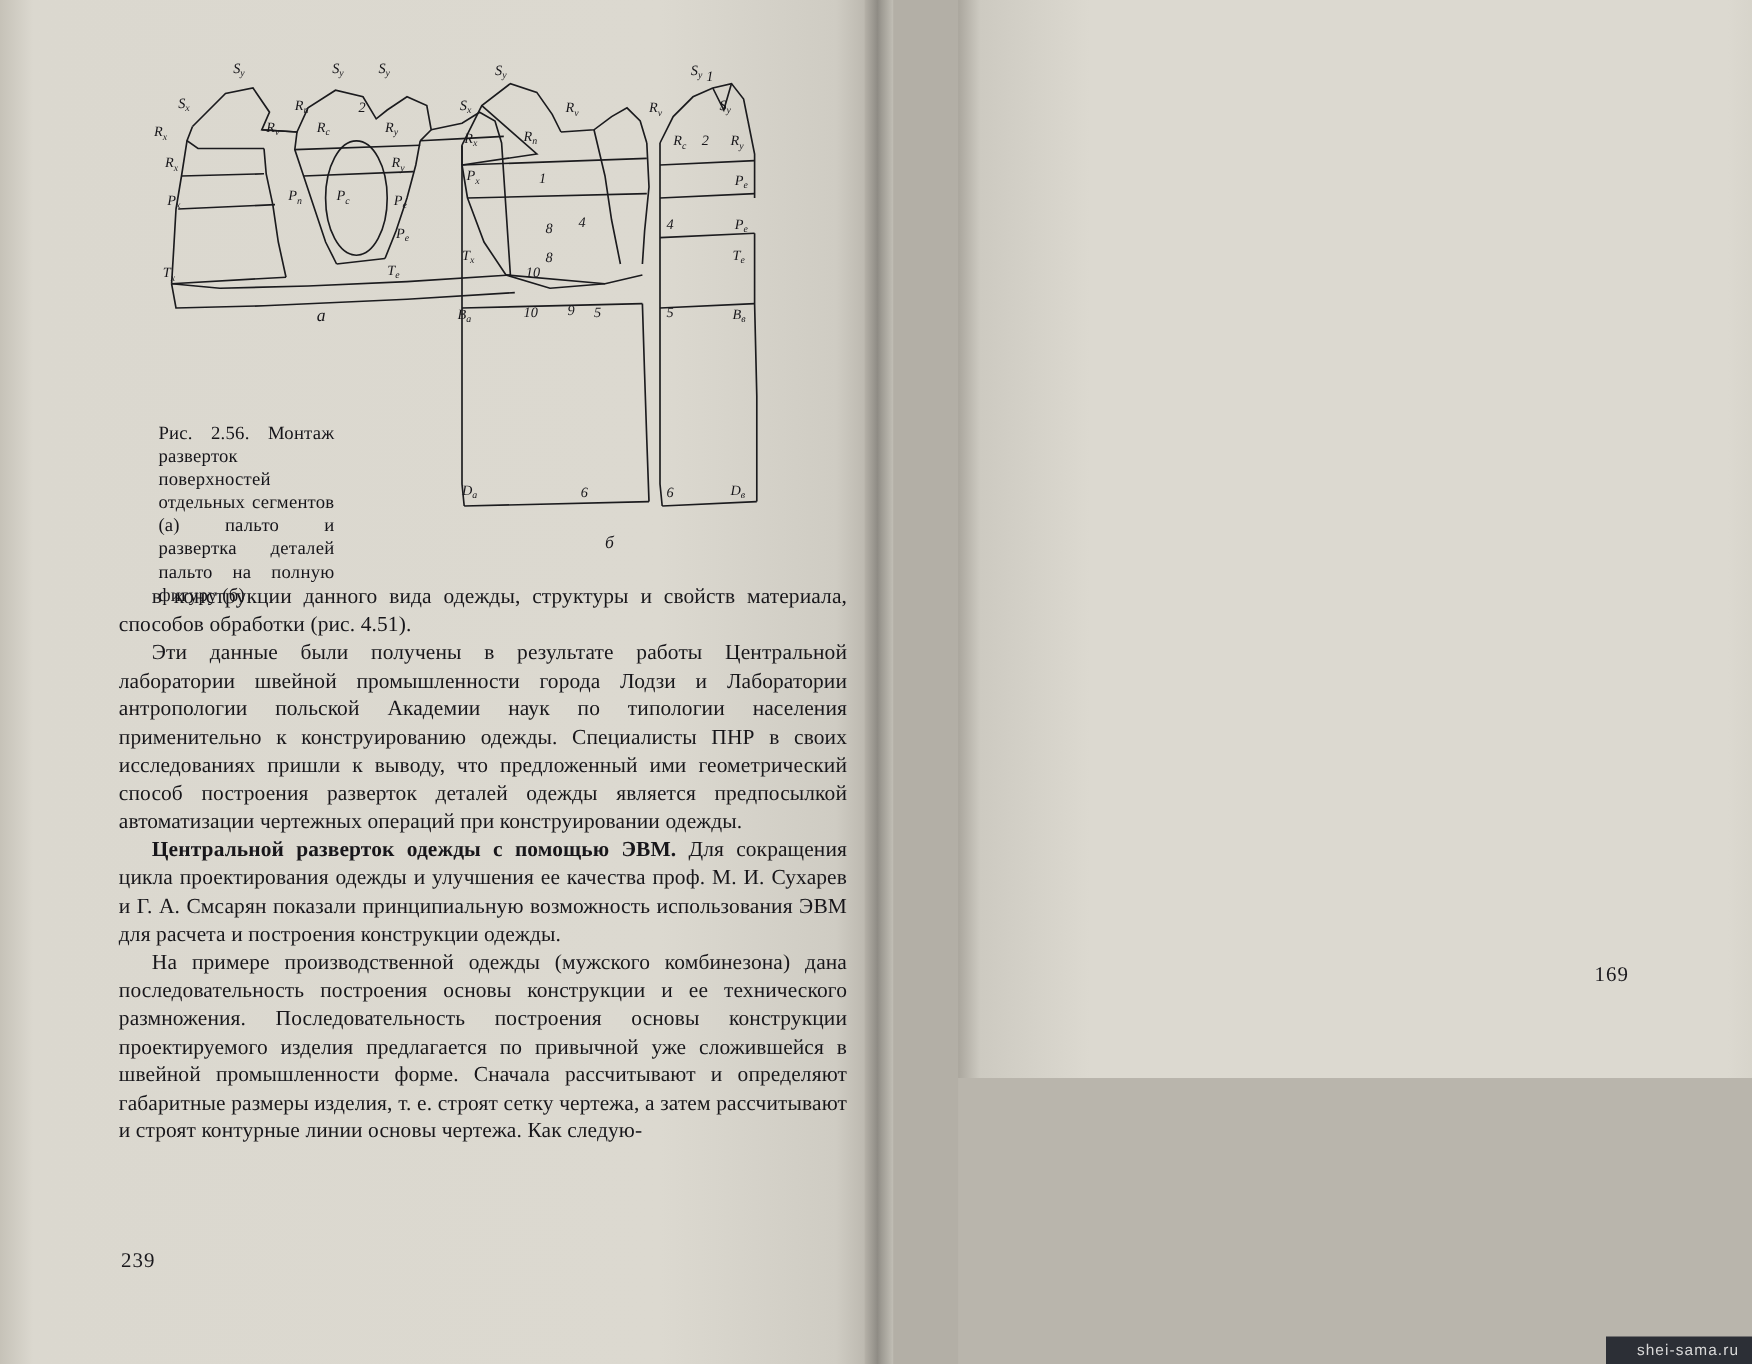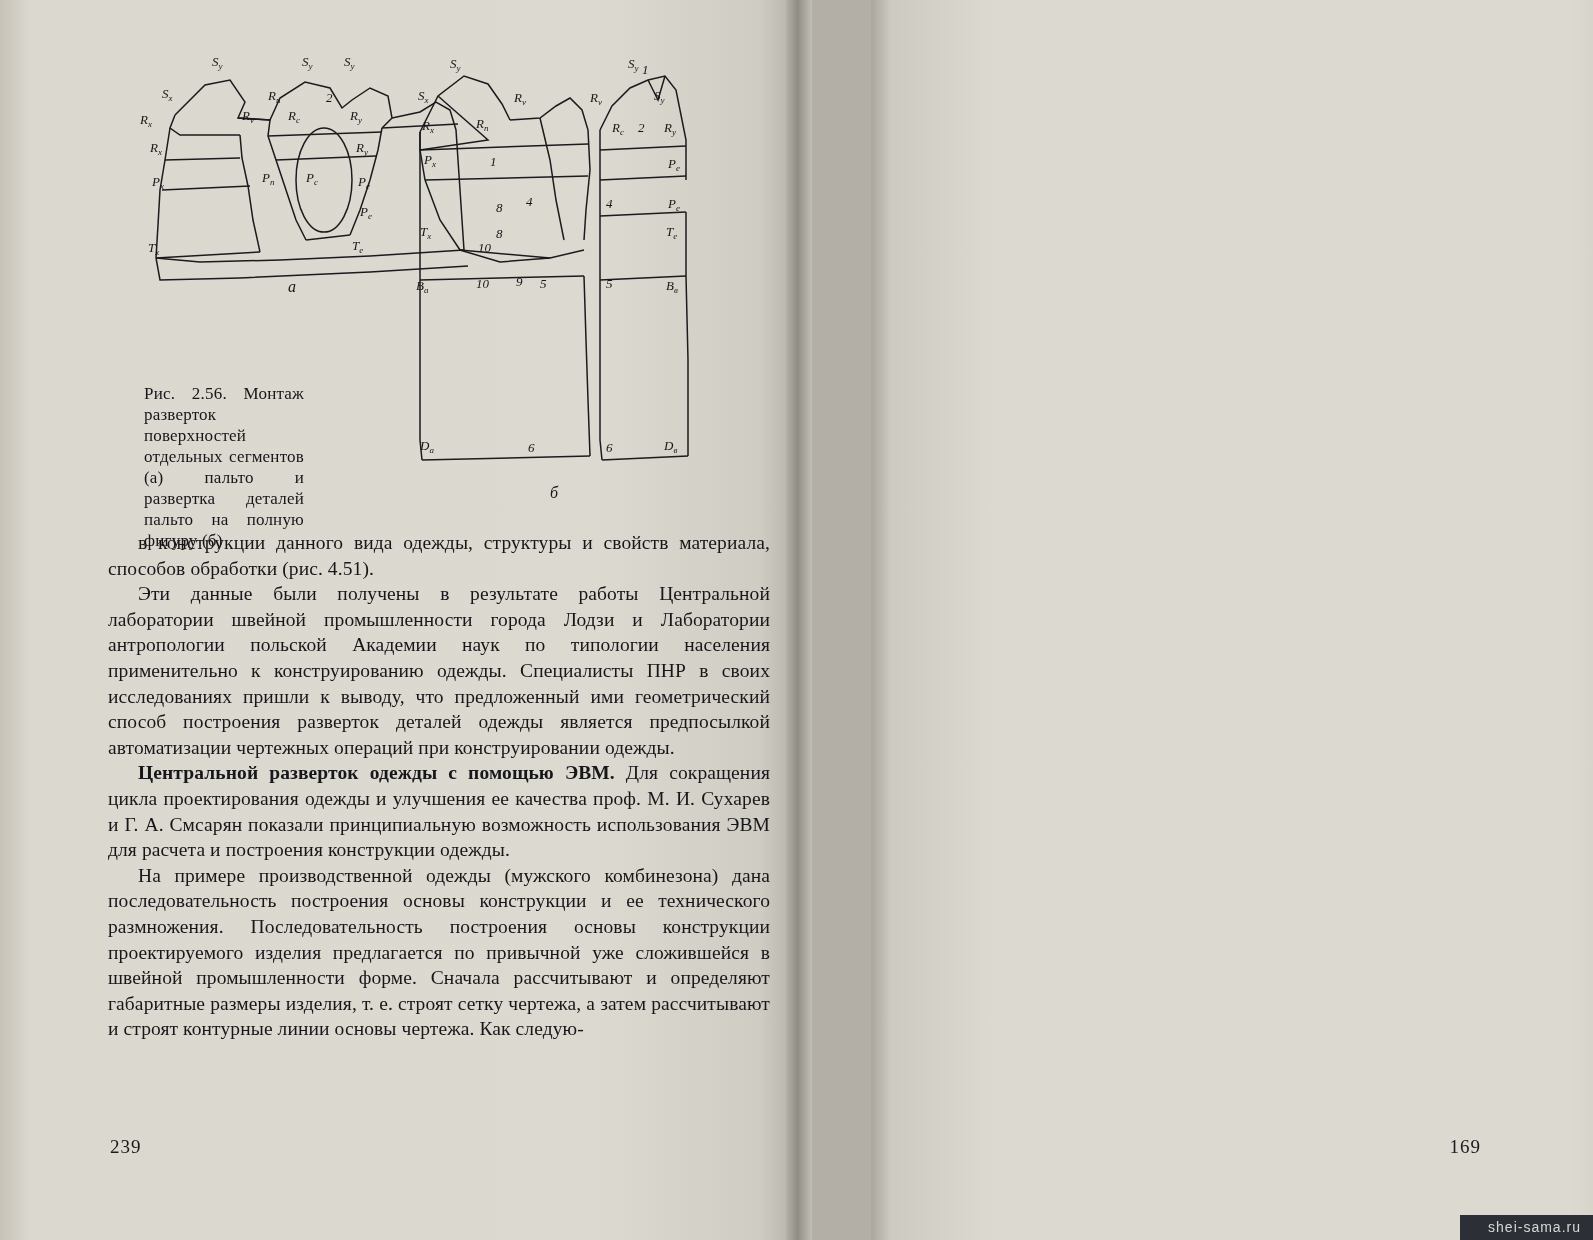--- a/index.html
+++ b/index.html
@@ -15,21 +15,21 @@
     display:flex;
   }
   .page{
     position:relative;
     background:#d9d6cd;
     overflow:hidden;
   }
   .page.left{width:956px;height:1240px;
     background:linear-gradient(to right,#c6c2b8 0px,#dbd8cf 30px,#dcd9d0 600px,#cfccc3 760px,#b3afa6 800px);
   }
-  .page.right{width:793px;height:1240px;
+  .page.right{width:793px;height:980px;
     background:linear-gradient(to right,#aaa69d 0px,#cdcac1 20px,#dcd9d0 120px,#dcd9d0 700px,#c8c5bb 793px);
   }
   .txt{
     font-size:19.5px;
     line-height:25.6px;
     text-align:justify;
     color:#17161a;
     letter-spacing:.1px;
   }
   .txt p{margin:0;text-indent:30px;}

